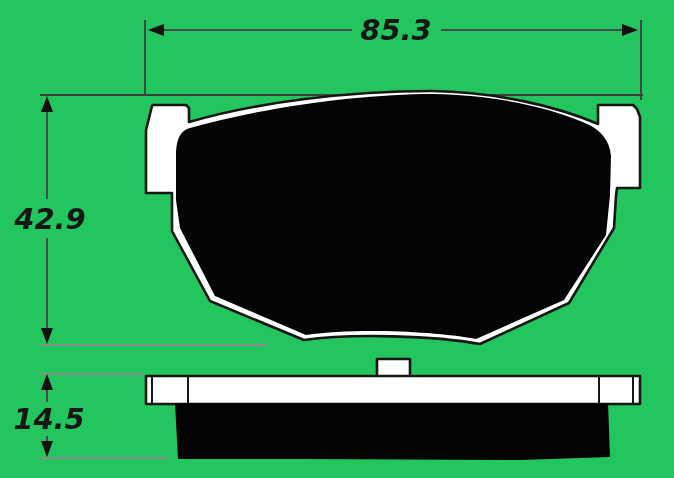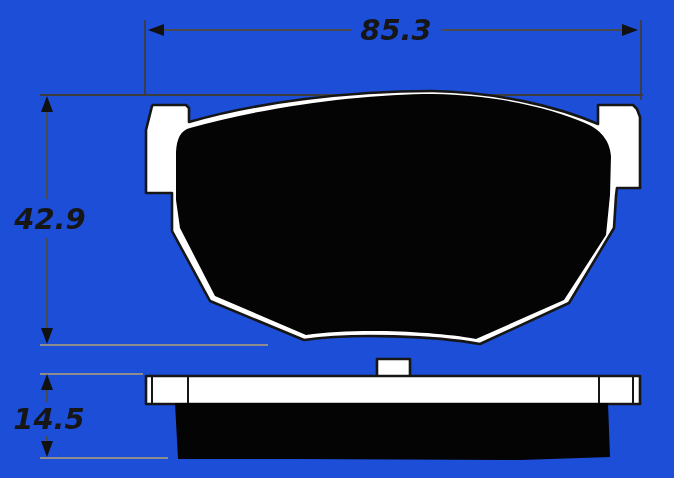--- a/index.html
+++ b/index.html
@@ -1,19 +1,19 @@
 <!DOCTYPE html>
 <html><head>
 <meta charset="utf-8">
 <style>
   html,body{margin:0;padding:0;background:#ffffff;}
   .stage{
     position:relative;
     width:674px;height:478px;
-    background:#1d4ed8;
+    background:#22c55e;
     overflow:hidden;
     font-family:"DejaVu Sans", sans-serif;
     text-align:right;
   }
   svg{display:block;}
   .dim-label{
     font-family:"DejaVu Sans", sans-serif;
     font-style:italic;
     font-weight:700;
     font-size:29px;

